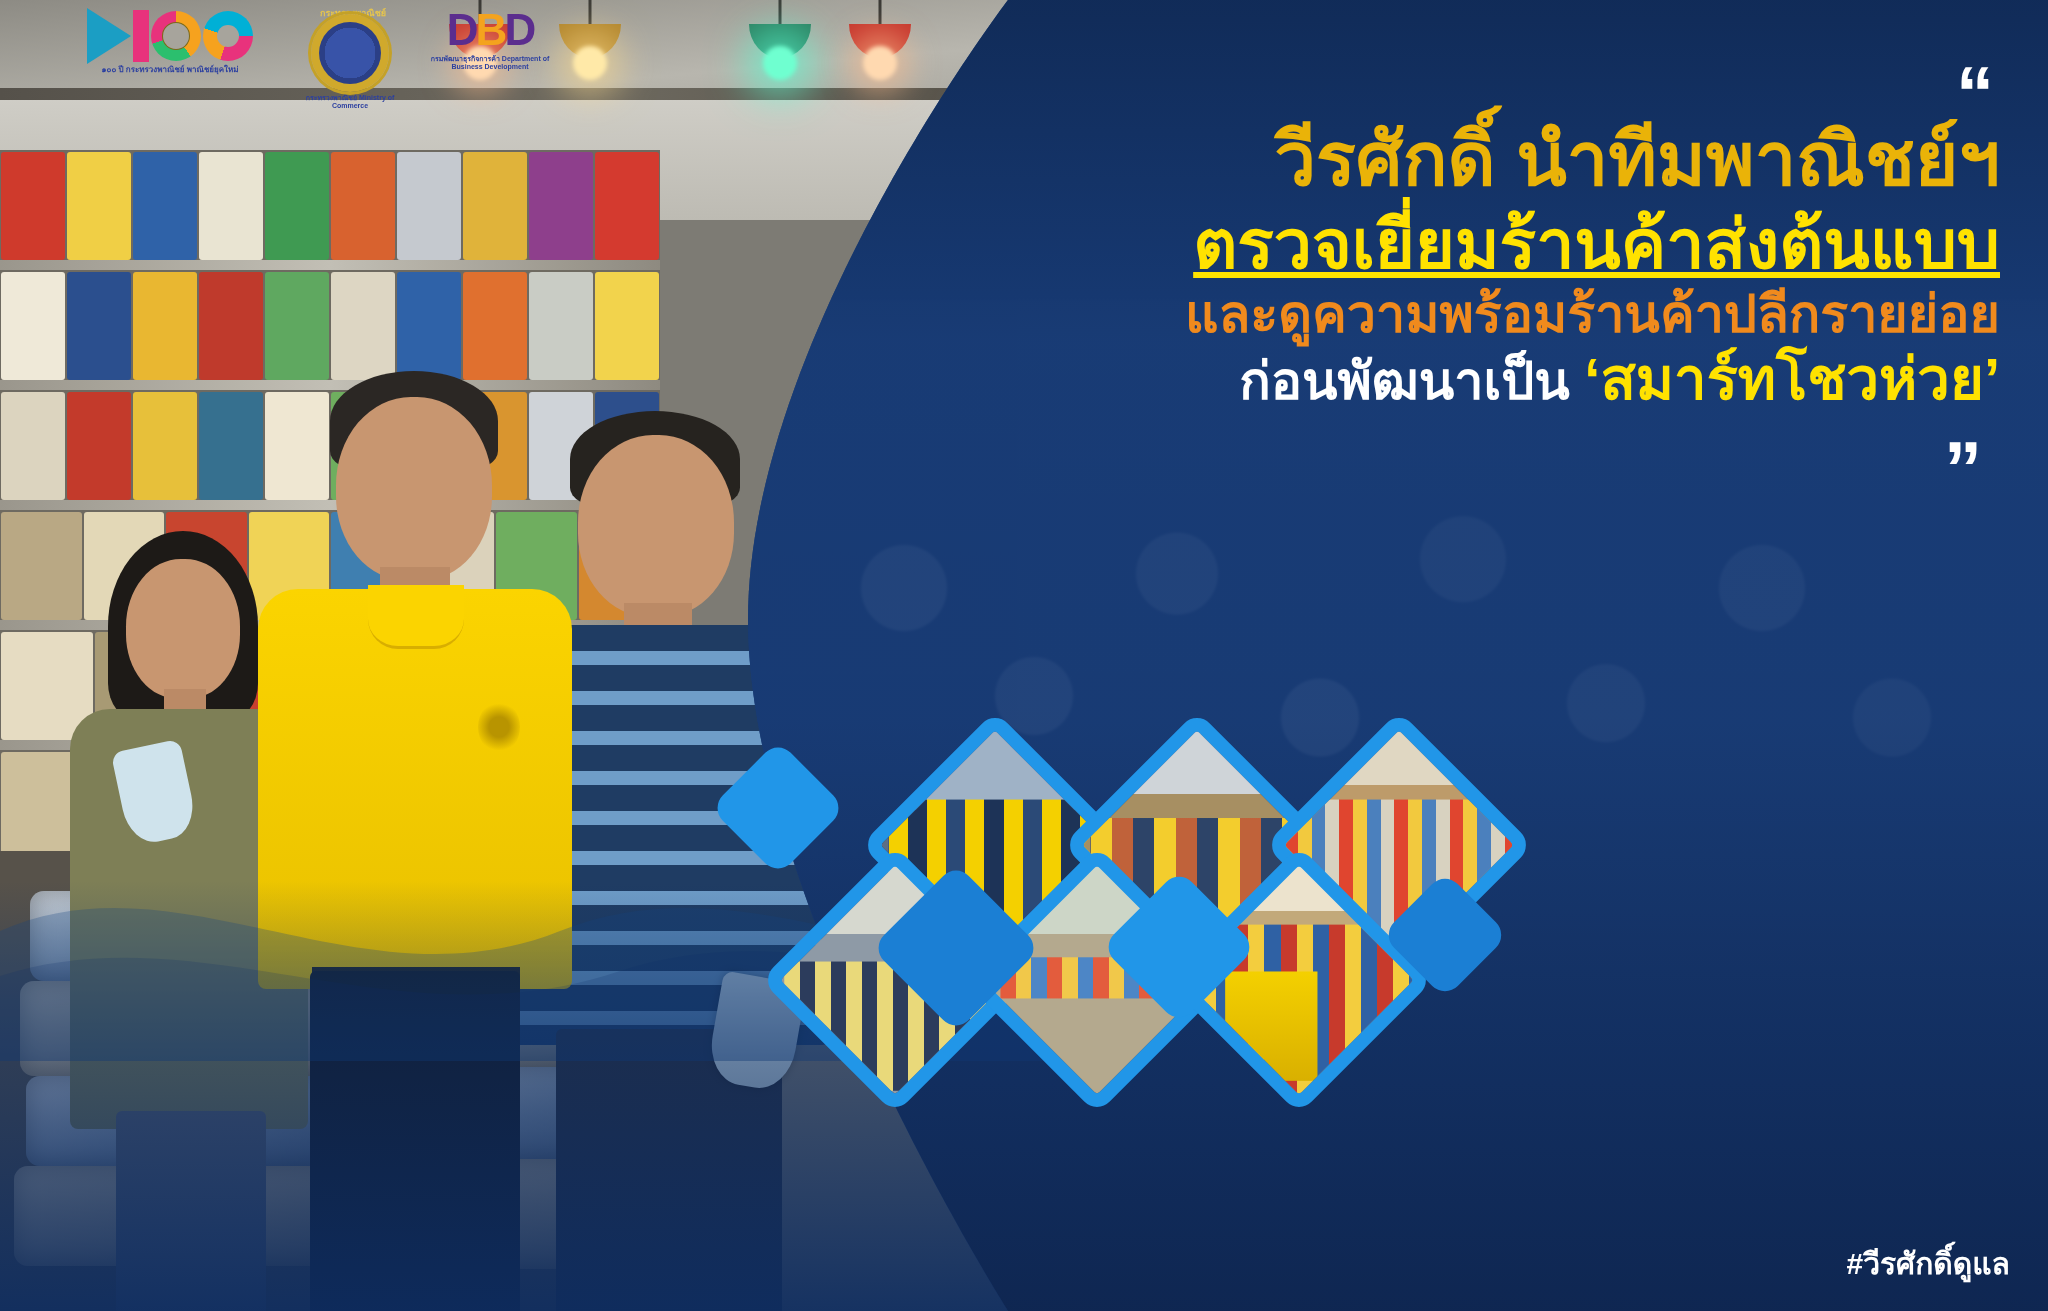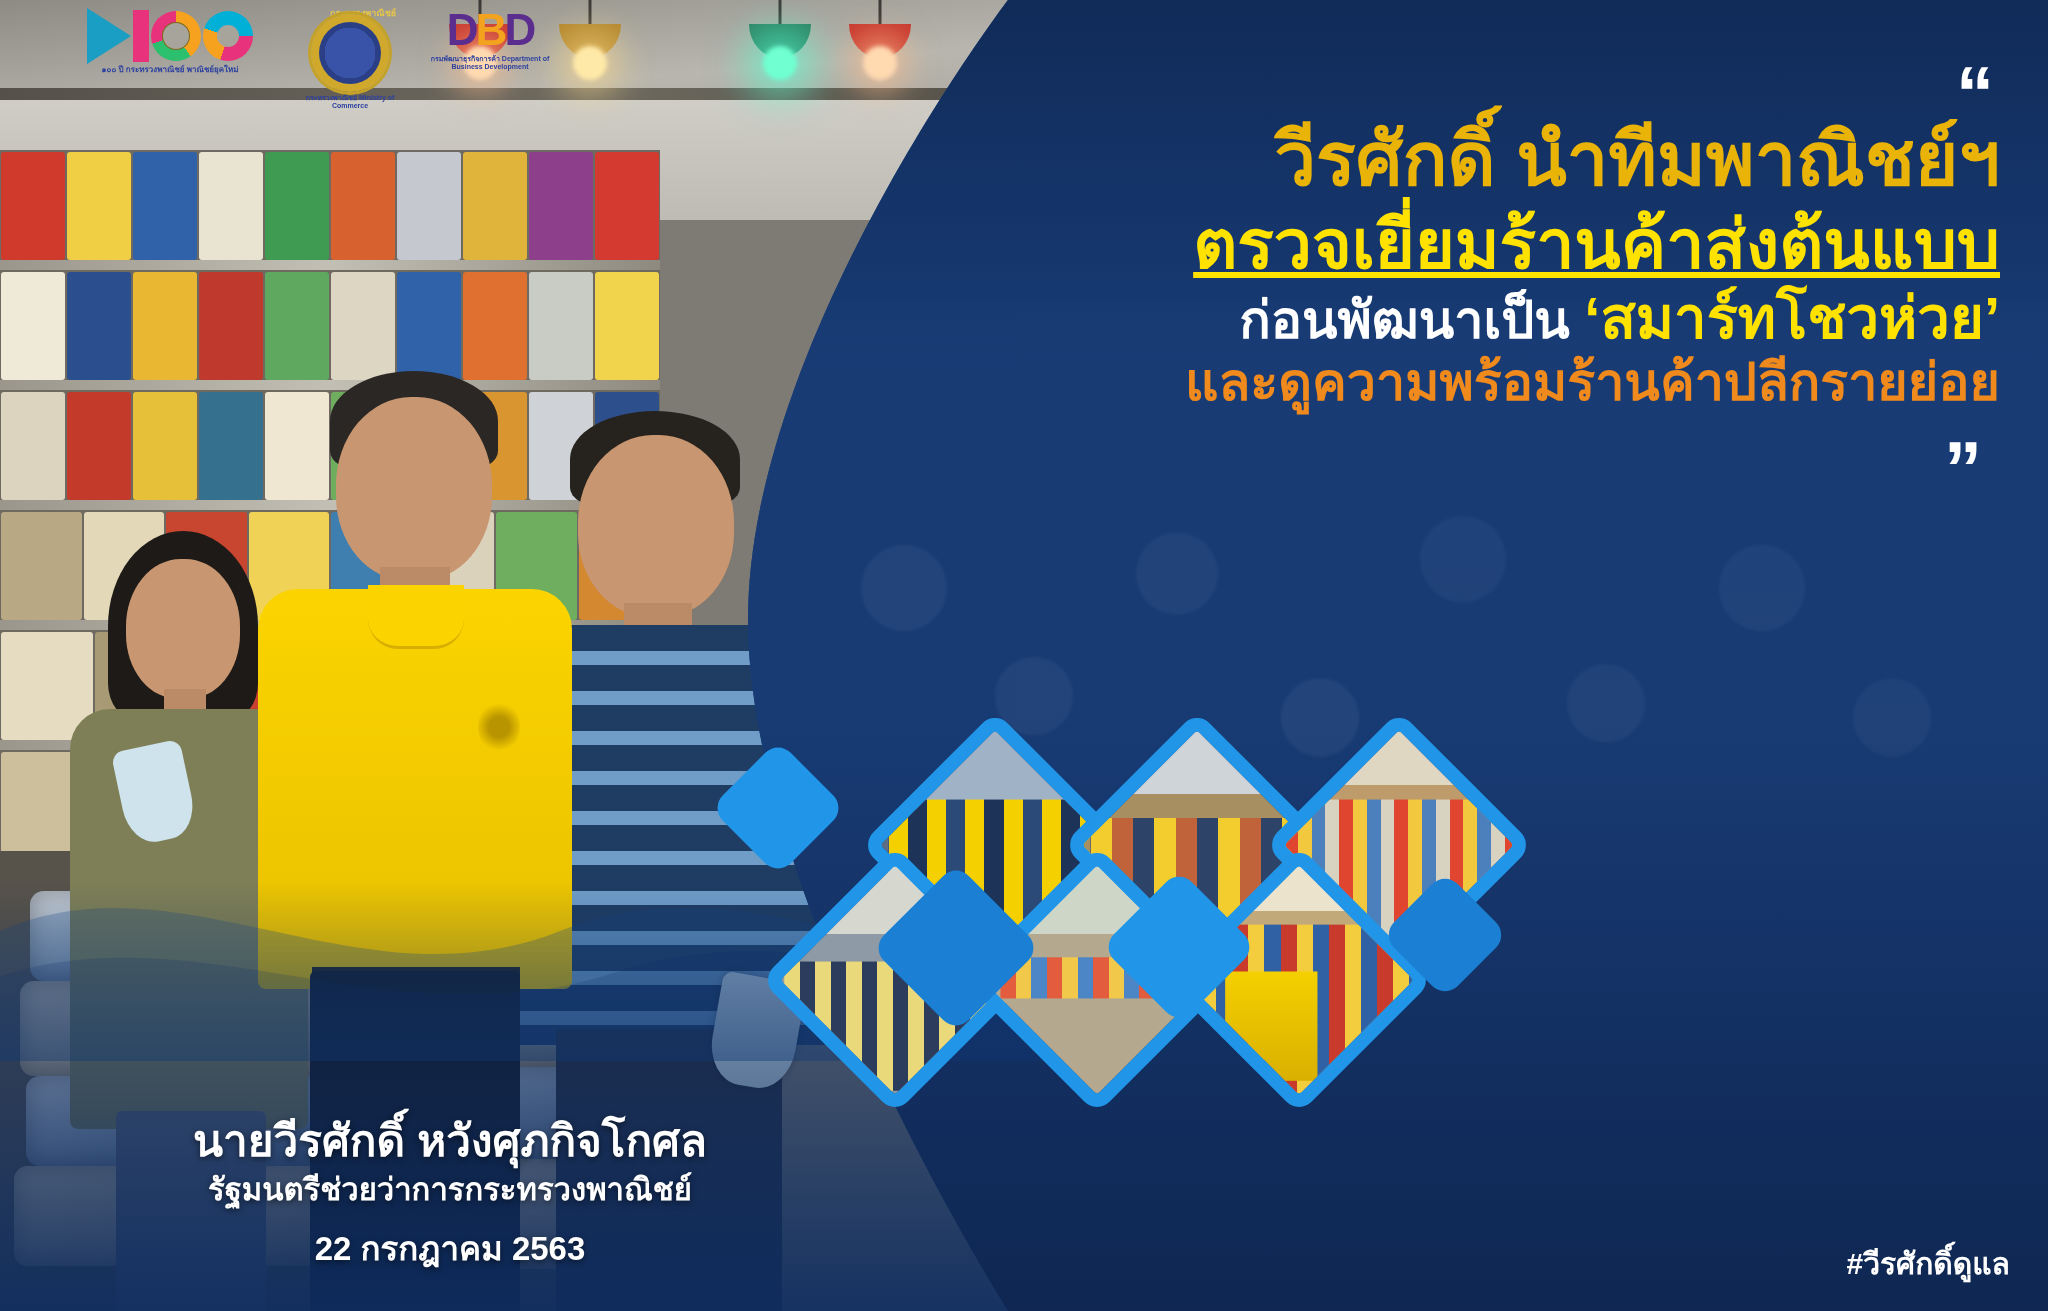--- a/index.html
+++ b/index.html
@@ -154,21 +154,21 @@
   .logo-seal .ring {
     width:78px;height:78px;border-radius:50%;margin:6px auto 0;
     background:radial-gradient(circle, #2c3f8f 0 34%, #e0b93a 34% 44%, #d0a92c 44% 100%);
     box-shadow:0 0 0 3px #c4a128;
     position:relative;
   }
   .logo-seal .ring:before{
     content:"";position:absolute;inset:8px;border-radius:50%;
     background:radial-gradient(circle,#3853a8 0 58%, #2b3f86 58% 100%);
   }
-  .logo-seal .arc { position:absolute; left:13px; top:-2px; width:100%; text-align:center;
+  .logo-seal .arc { position:absolute; left:3px; top:-2px; width:100%; text-align:center;
      font-size:9px; color:#e8c64a; font-weight:bold; }
   .logo-seal .cap { font-size:7px;color:#2b3fa0;font-weight:bold;line-height:1.1;margin-top:2px; }
 
   .logo-dbd { width:120px; text-align:center; }
   .logo-dbd .wm { font-size:44px; font-weight:bold; letter-spacing:-3px; line-height:1;
       color:#5b2d8e; }
   .logo-dbd .wm b { color:#f4a31e; }
   .logo-dbd .cap { font-size:7px;color:#2b3fa0;font-weight:bold;line-height:1.1;margin-top:3px; }
 
   
@@ -467,22 +467,22 @@
       <div class="wm">D<b>B</b>D</div>
       <div class="cap">กรมพัฒนาธุรกิจการค้า
 Department of Business Development</div>
     </div>
   </div>
 
   <div class="headline">
     <div class="quote-open">“</div>
     <div class="hl hl-1">วีรศักดิ์ นำทีมพาณิชย์ฯ</div>
     <div class="hl hl-3">ตรวจเยี่ยมร้านค้าส่งต้นแบบ</div>
+    <div class="hl hl-4">และดูความพร้อมร้านค้าปลีกรายย่อย</div>
     <div class="hl hl-5"><span>ก่อนพัฒนาเป็น </span><span class="em">‘สมาร์ทโชวห่วย’</span></div>
-    <div class="hl hl-4">และดูความพร้อมร้านค้าปลีกรายย่อย</div>
     <div class="quote-close">”</div>
   </div>
 
   <div class="mosaic" style="left:880px; top:780px; width:1120px; height:530px;">
 
     <div class="dia frame" style="left:20px;  top:-30px;">
       <div class="inner">
           <div class="thumb t-people"></div>
         </div>
     </div>
@@ -512,23 +512,18 @@
           <div class="thumb t-stock"></div>
         </div>
     </div>
 
     <div class="dia solid" style="left:16px;  top:108px; width:120px; height:120px;"></div>
     <div class="dia solid2" style="left:244px; top:112px; width:110px; height:110px;"></div>
     <div class="dia solid2" style="left:-150px; top:-20px; width:96px; height:96px;"></div>
     <div class="dia solid" style="left:520px; top:110px; width:90px; height:90px;"></div>
   </div>
 
-  <div class="caption">
-    <div class="cap-name">นายวีรศักดิ์ หวังศุภกิจโกศล</div>
-    <div class="cap-role">รัฐมนตรีช่วยว่าการกระทรวงพาณิชย์</div>
-    <div class="cap-date">22 กรกฎาคม 2563</div>
-  </div>
 
   <div class="tags">
     <div class="tag-th">#วีรศักดิ์ดูแล</div>
   </div>
 
 </div>
 
 </body></html>

